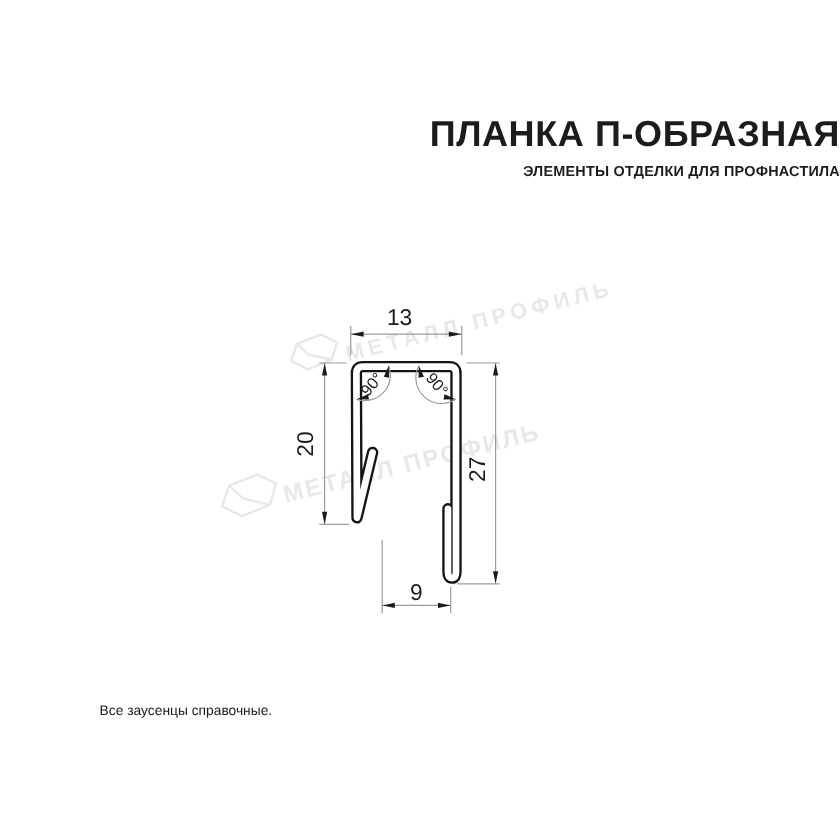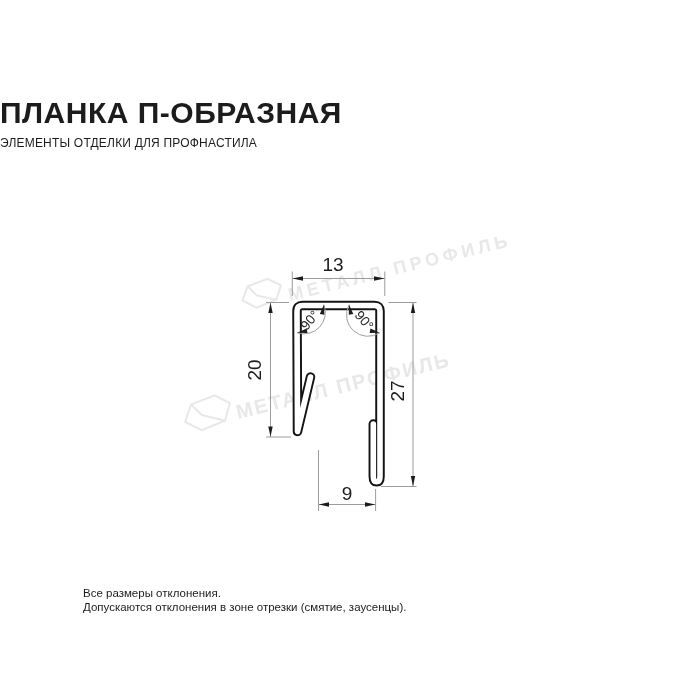--- a/index.html
+++ b/index.html
@@ -1,23 +1,23 @@
 <!DOCTYPE html>
 <html style="--ink: #1c1c1c; --line: #9c9c9c; --profile: #141414; --watermark: #e8e8e8;"><head>
 <meta charset="utf-8">
 <style>
   html,body{margin:0;padding:0}
   body{
     width:700px;height:700px;position:relative;overflow:hidden;
     background:#ffffff;
     font-family:"Liberation Sans", sans-serif;
   }
-  .header{position:absolute;top:99px;left:0;width:700px;text-align:left}
+  .header{position:absolute;top:99px;left:0;width:700px;text-align:right}
   .title{font-size:30px;line-height:28px;font-weight:bold;color:var(--ink);letter-spacing:.5px}
-  .subtitle{margin-top:9px;font-size:12px;font-weight:normal;color:var(--ink);letter-spacing:.2px}
+  .subtitle{margin-top:9px;font-size:12px;font-weight:bold;color:var(--ink);letter-spacing:.2px}
   .footer{position:absolute;left:83px;top:587px;font-size:11.5px;line-height:13.5px;color:var(--ink)}
   svg.drawing{position:absolute;left:0;top:0}
   svg text{font-family:"Liberation Sans", sans-serif;fill:var(--ink)}
   .dim-line{stroke:var(--line);stroke-width:1;fill:none}
   .arrow{fill:var(--ink);stroke:none}
   .dim-text{font-size:19px}
   .angle-text{font-size:13.5px}
   .profile-outer{stroke:var(--profile);stroke-width:9.5;fill:none;stroke-linecap:round;stroke-linejoin:round}
   .profile-inner{stroke:#ffffff;stroke-width:5.6;fill:none;stroke-linecap:round;stroke-linejoin:round}
   .wm{stroke:var(--watermark);stroke-width:2;fill:none}
@@ -84,15 +84,14 @@
 
   <g>
     <path class="dim-line" d="M349 304.8 A21.5 21.5 0 0 0 379.8 332.8"></path>
     <path class="arrow" d="M349 304.5 L353.3 313.9 L348.8 314.8 Z"></path>
     <path class="arrow" d="M379.8 332.8 L370.5 328.6 L369.6 333 Z"></path>
     <text class="angle-text" x="364.5" y="325" text-anchor="middle" transform="rotate(50 364.5 320)">90°</text>
   </g>
 </svg>
 
 <div class="footer">
-  <div>Все размеры отклонения.</div>
-  <div>Допускаются отклонения в зоне отрезки (смятие, заусенцы).</div>
+  <div>Все заусенцы справочные.</div>
 </div>
 
 </body></html>

